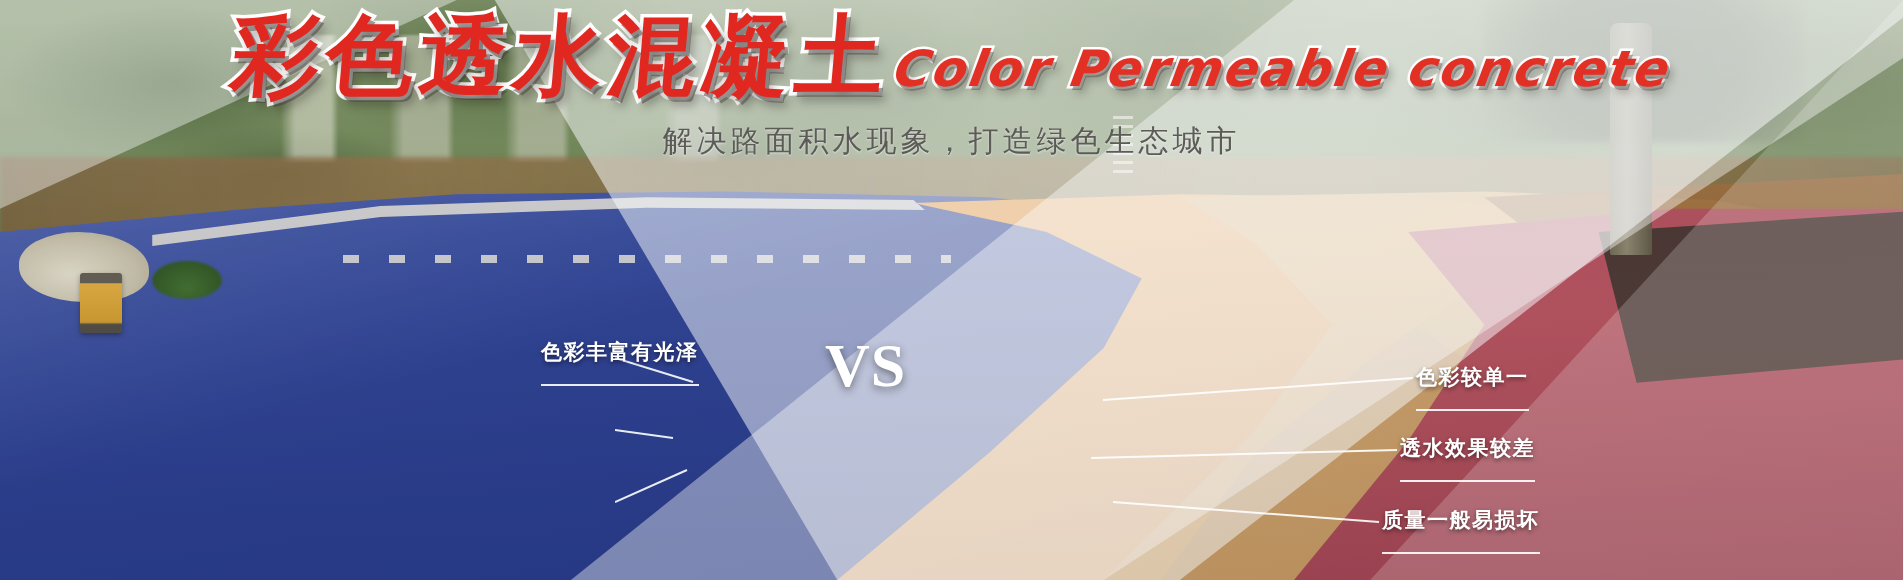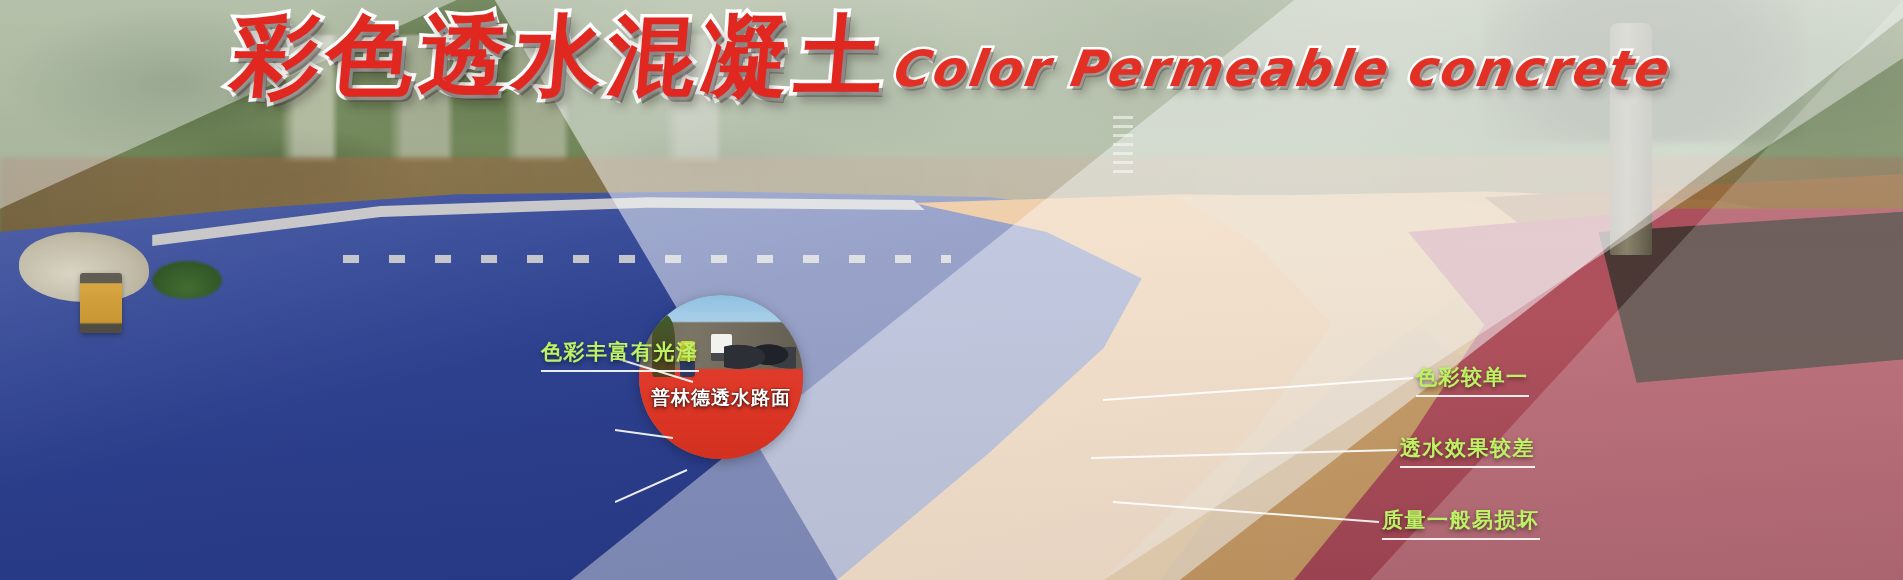--- a/index.html
+++ b/index.html
@@ -309,24 +309,24 @@
     z-index: 26;
   }
 
   
   .feat {
     position: absolute;
     font-family: "DejaVu Sans", "Liberation Sans", sans-serif;
     font-weight: 700;
     font-size: 21px;
     letter-spacing: 1.5px;
-    color: #bef264;
+    color: #ffffff;
     text-shadow: 0 2px 4px rgba(0,0,0,.5);
     white-space: nowrap;
-    padding-bottom: 4px;
+    padding-bottom: 18px;
     border-bottom: 2px solid rgba(255,255,255,.9);
     z-index: 27;
   }
   .feat-left  { text-align: left; }
   .feat-right { text-align: left; }
 
   .feat-l1 { left: 541px; top: 338px; }
   .feat-l2 { left: 541px; top: 410px; }
   .feat-l3 { left: 541px; top: 485px; }
 
@@ -367,44 +367,39 @@
 
   <div class="wedge wedge-top-left"></div>
   <div class="wedge wedge-big-right"></div>
   <div class="wedge wedge-center"></div>
   <div class="wedge wedge-far-right"></div>
   <div class="wedge veil"></div>
 
   <div class="headline">
     <div class="title-cn">彩色透水混凝土</div>
     <div class="title-en">Color Permeable concrete</div>
+    <div class="tagline">解决路面积水现象，打造绿色生态城市</div>
   </div>
 
   <div class="compare">
 
     <svg class="conn" width="180" height="230" style="left:615px; top:330px;" viewBox="0 0 180 230">
       <line x1="0" y1="28" x2="78" y2="52"></line>
       <line x1="0" y1="100" x2="58" y2="108"></line>
       <line x1="0" y1="172" x2="72" y2="140"></line>
     </svg>
 
     <svg class="conn" width="340" height="230" style="left:1085px; top:352px;" viewBox="0 0 340 230">
       <line x1="18" y1="48" x2="328" y2="26"></line>
       <line x1="6" y1="106" x2="312" y2="98"></line>
       <line x1="28" y1="150" x2="294" y2="170"></line>
     </svg>
 
-    <div class="circle circle-left">
-      <div class="circ-photo photo-left">
-        <div class="photo-left-worker"></div>
-        <div class="photo-left-bus"></div>
-      </div>
-      <div class="circle-label">普林德透水路面</div>
-    </div>
-
+
+    <div class="vs">VS</div>
 
 
     <div class="feat feat-left feat-l1">色彩丰富有光泽</div>
 
     <div class="feat feat-right feat-r1">色彩较单一</div>
     <div class="feat feat-right feat-r3">质量一般易损坏</div>
     <div class="feat feat-right feat-r2">透水效果较差</div>
   </div>
 
 </div>

